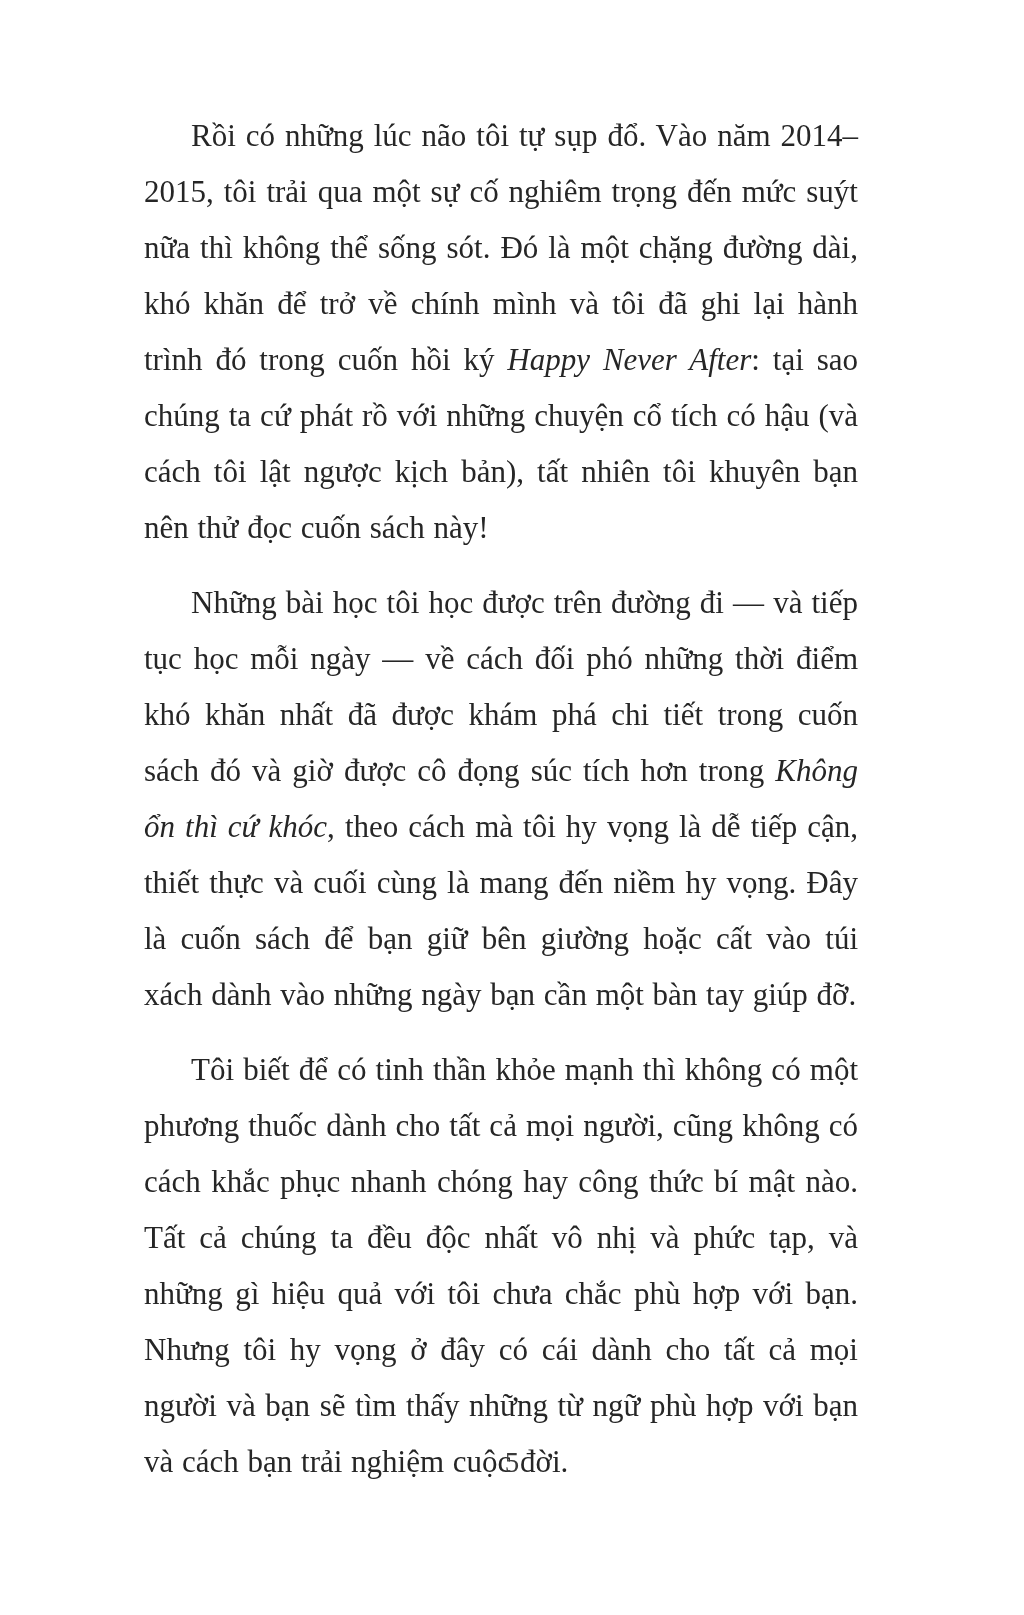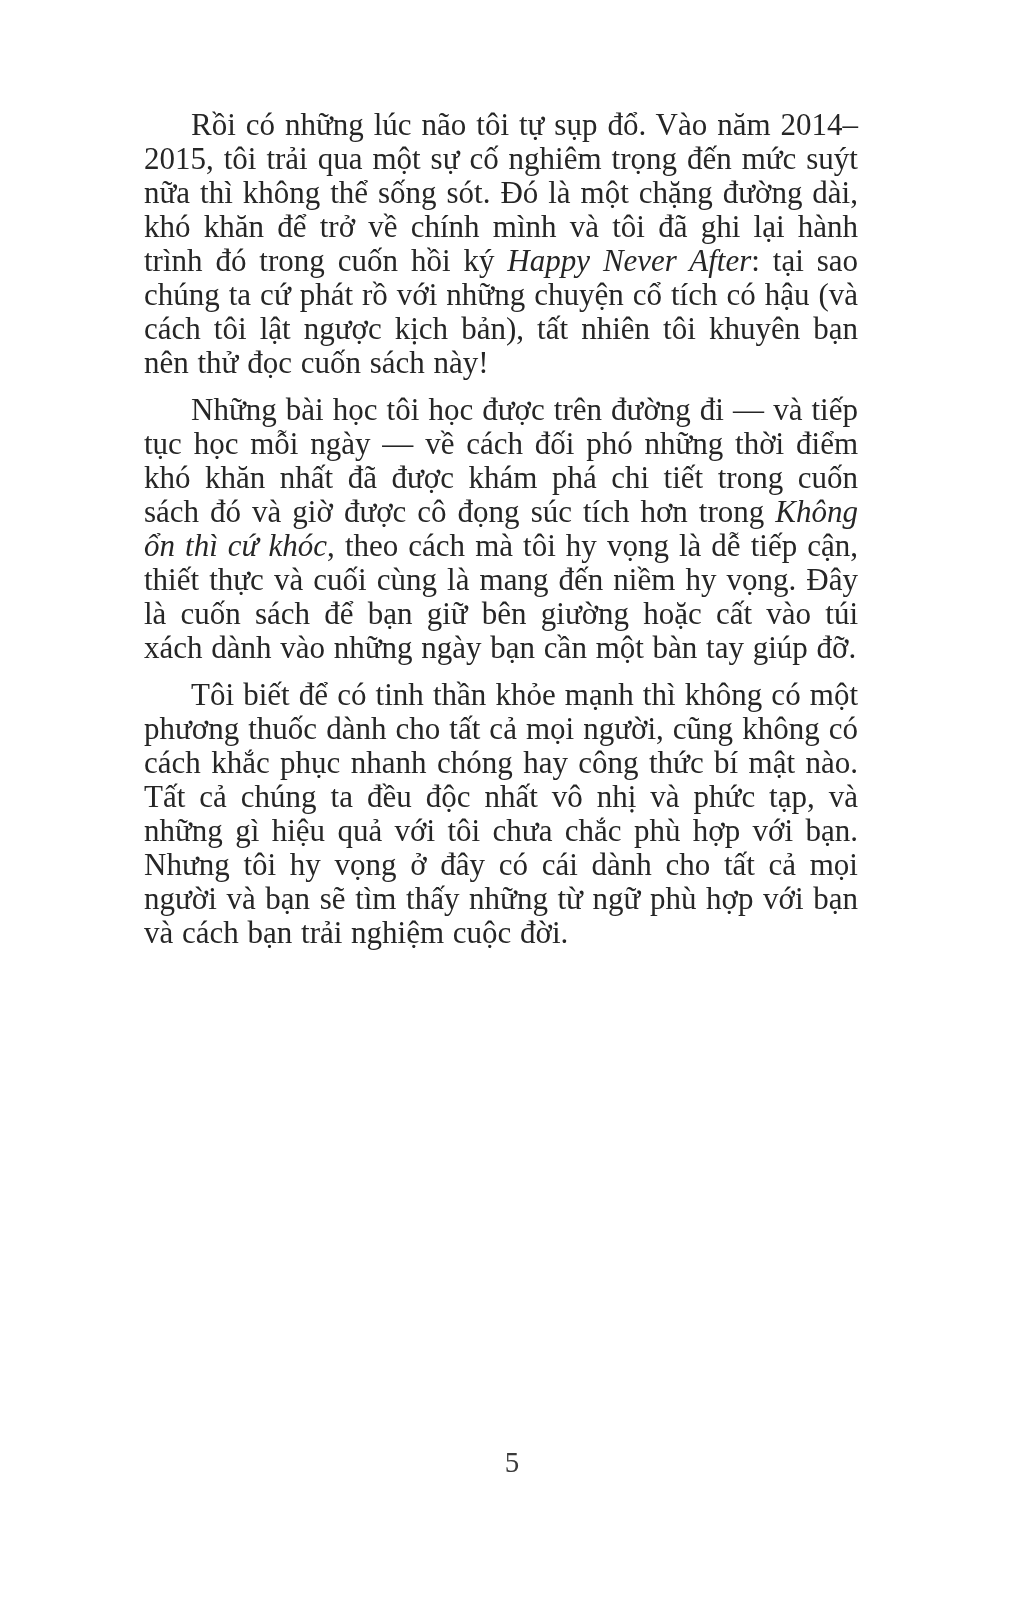--- a/index.html
+++ b/index.html
@@ -18,27 +18,27 @@
     box-sizing: border-box;
     width: 1024px;
     height: 1615px;
     padding: 108px 166px 0 144px;
     background: #ffffff;
     overflow: hidden;
   }
   .body-text p {
     margin: 0;
     font-size: 31px;
-    line-height: 34px;
+    line-height: 56px;
     text-align: justify;
     text-indent: 47px;
     word-spacing: 1px;
   }
   .body-text p + p {
-    margin-top: 13px;
+    margin-top: 19px;
   }
   .italic {
     font-style: italic;
   }
   .page-number {
     position: absolute;
     top: 1446px;
     left: 0;
     width: 1024px;
     text-align: center;

